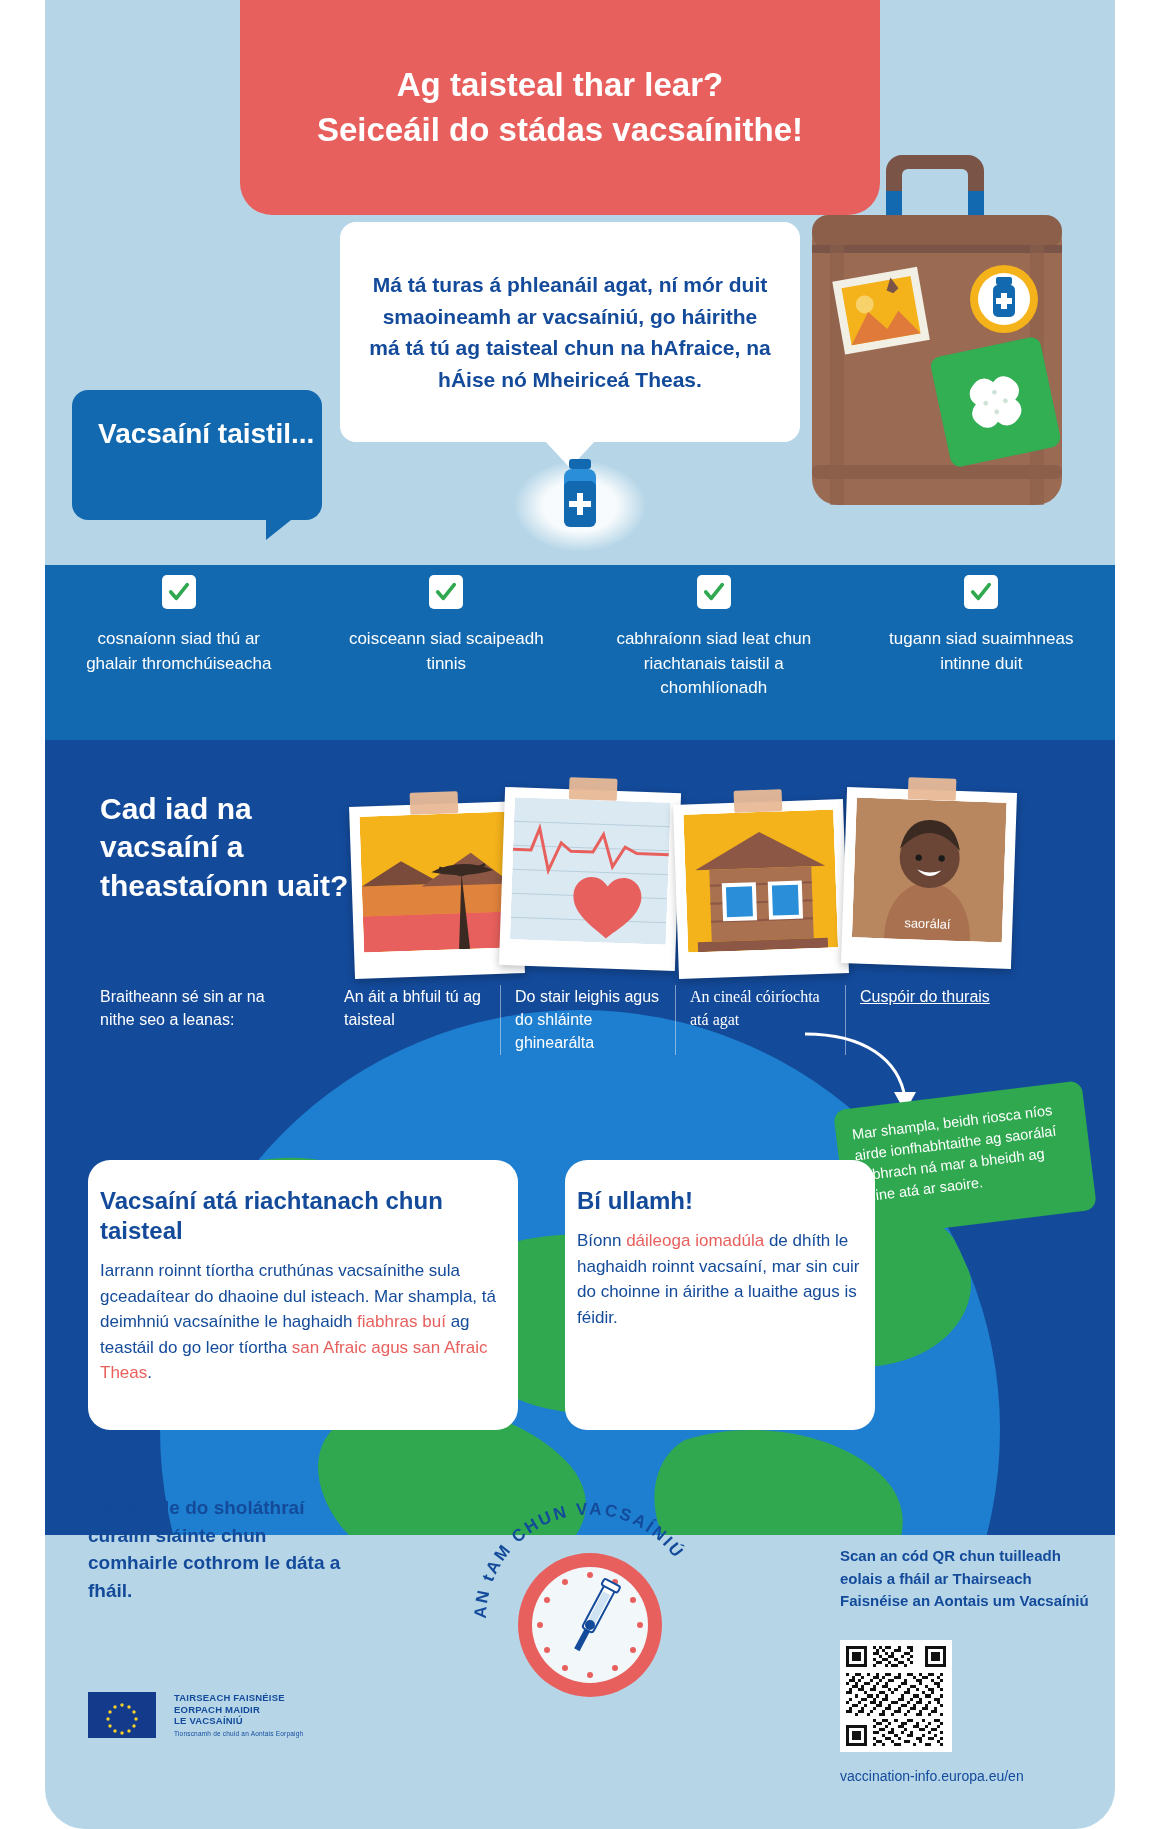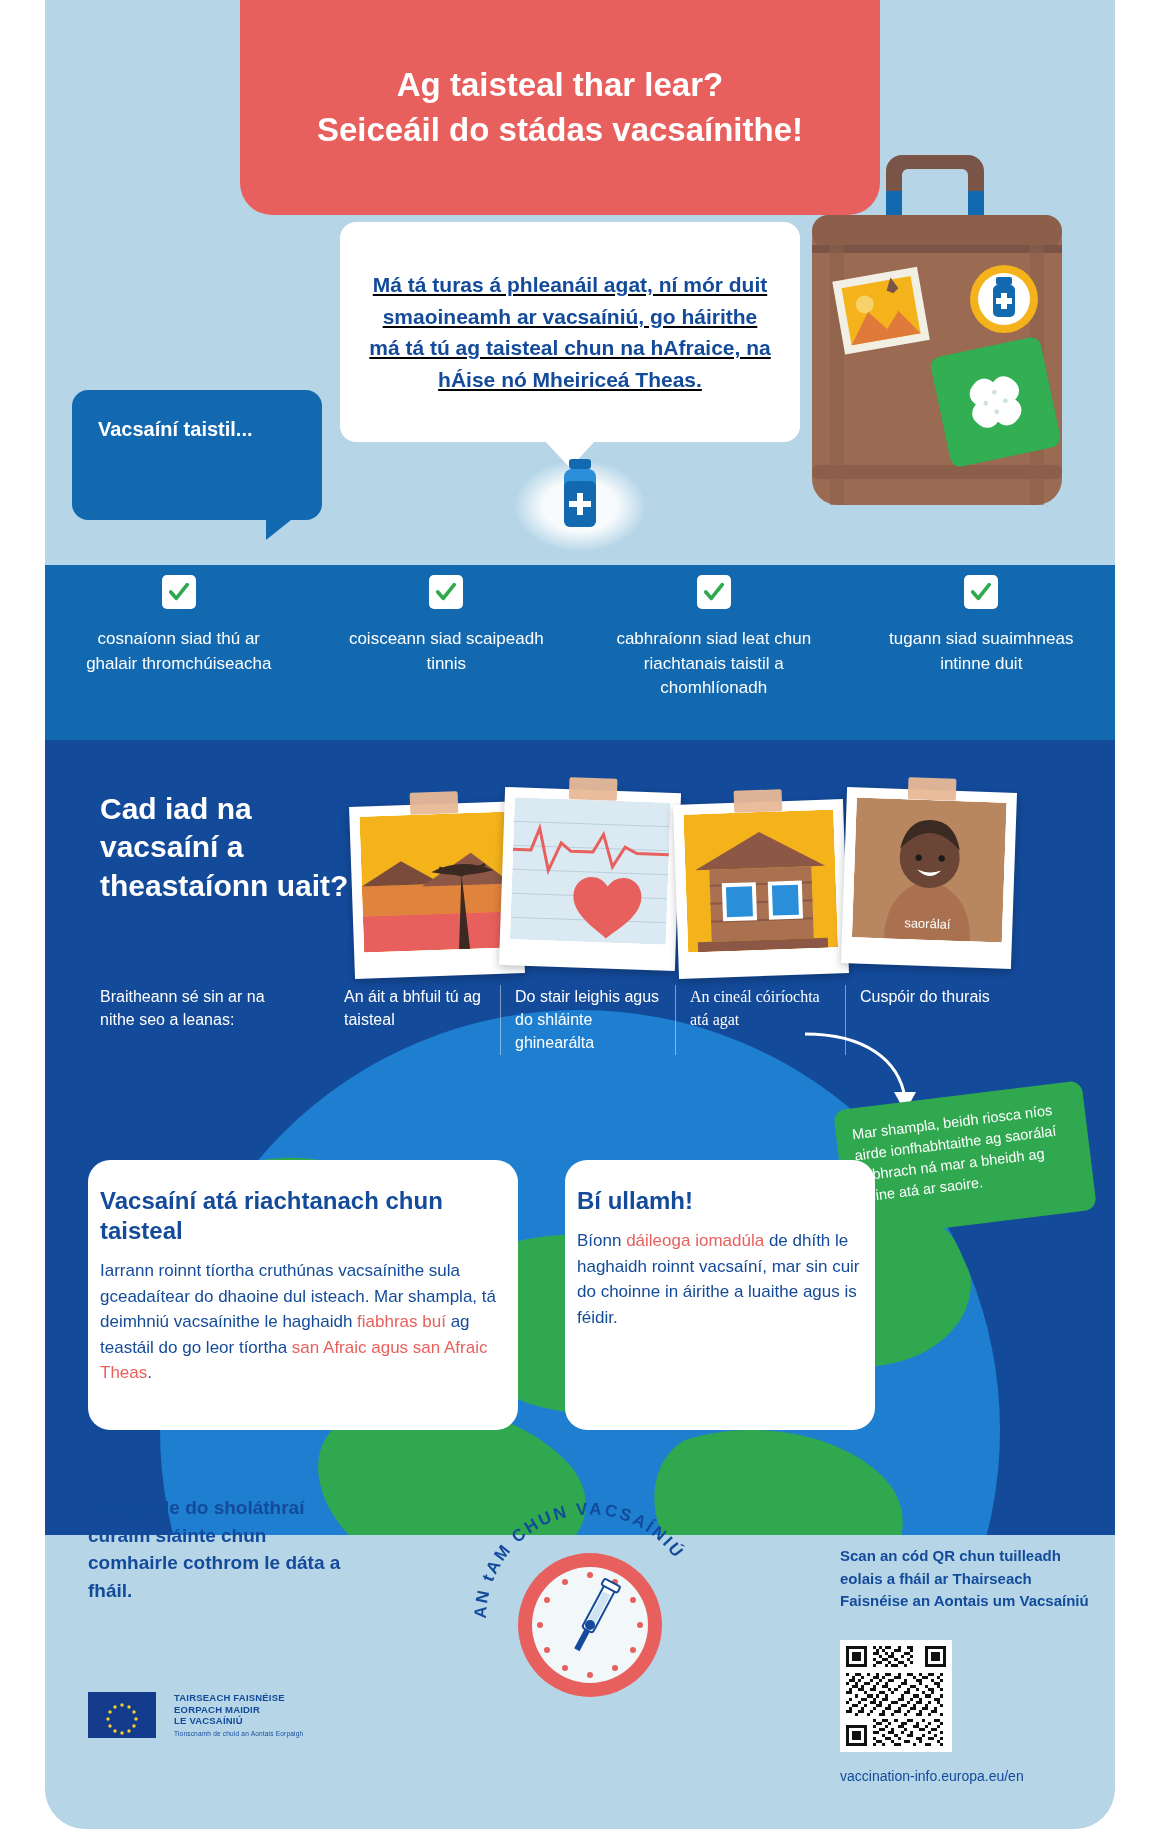--- a/index.html
+++ b/index.html
@@ -49,21 +49,20 @@
   .title-box h1 {
     color: #fff; font-size: 33px; line-height: 1.35; text-align: center;
     font-weight: bold;
   }
   
   .speech {
     position: absolute; left: 340px; top: 222px; width: 460px; height: 220px;
     background: #ffffff; border-radius: 16px; z-index: 11;
     display: flex; align-items: center; justify-content: center;
     padding: 18px 28px;
-    text-decoration: underline;
   }
   .speech p {
     color: #134a9a; font-size: 21px; line-height: 1.5; text-align: center;
     font-weight: bold;
   }
   .speech::after {
     content: ""; position: absolute; bottom: -26px; left: 50%;
     margin-left: -26px; width: 0; height: 0;
     border-left: 26px solid transparent;
     border-right: 26px solid transparent;
@@ -84,21 +83,21 @@
     background: #1269b0; border-radius: 16px; z-index: 11;
   }
   .tab-left::after {
     content: ""; position: absolute; right: 26px; bottom: -20px;
     width: 0; height: 0;
     border-left: 0 solid transparent;
     border-right: 30px solid transparent;
     border-top: 24px solid #1269b0;
   }
   .tab-left h2 {
-    color: #ffffff; font-size: 20px; font-weight: bold; line-height: 1.3;
+    color: #ffffff; font-size: 28px; font-weight: bold; line-height: 1.3;
     padding: 26px 0 0 26px;
   }
   
   .suitcase { position: absolute; left: 790px; top: 95px; width: 290px; height: 420px; z-index: 10; }
   
   .check-row {
     position: absolute; left: 45px; top: 575px; width: 1070px; height: 160px;
     display: flex; z-index: 5;
   }
   .check-item { flex: 1; display: flex; flex-direction: column; align-items: center; }
@@ -382,21 +381,21 @@
           <text x="75" y="128" font-family="Liberation Sans, sans-serif" font-size="13" fill="#ffffff" text-anchor="middle">saorálaí</text>
         </svg>
       </div>
     </div>
   </div>
 
   <div class="captions">
     <div class="caption" style="width:170px;">An áit a bhfuil tú ag taisteal</div>
     <div class="caption" style="width:175px;">Do stair leighis agus do shláinte ghinearálta</div>
     <div class="caption" style="width:170px;font-family:Liberation Serif, serif;">An cineál cóiríochta atá agat</div>
-    <div class="caption" style="width:170px;">Cuspóir do thurais</div>
+    <div class="caption" style="width:170px;text-decoration:underline;">Cuspóir do thurais</div>
   </div>
 
   <svg class="arrow-svg" width="130" height="110" viewBox="0 0 130 110">
     <path d="M10 14 C70 14 104 40 110 78" stroke="#ffffff" stroke-width="3" fill="none"></path>
     <path d="M110 92 l-11 -20 l22 0 z" fill="#ffffff"></path>
   </svg>
 
   <div class="green-callout">
     <p>Mar shampla, beidh riosca níos airde ionfhabhtaithe ag saorálaí cabhrach ná mar a bheidh ag duine atá ar saoire.</p>
   </div>

